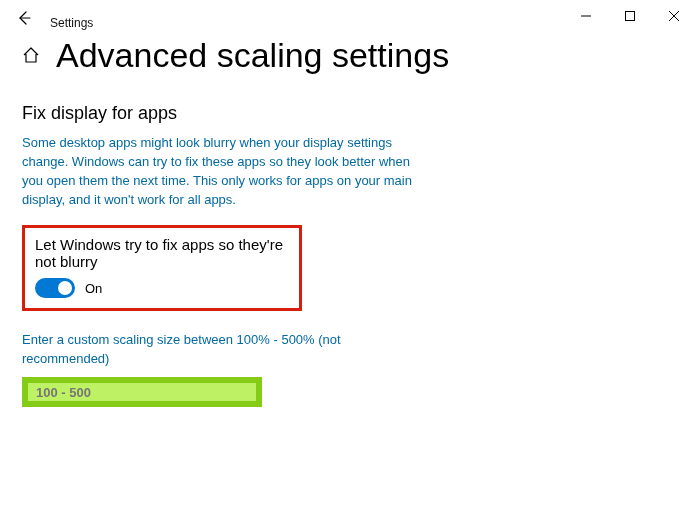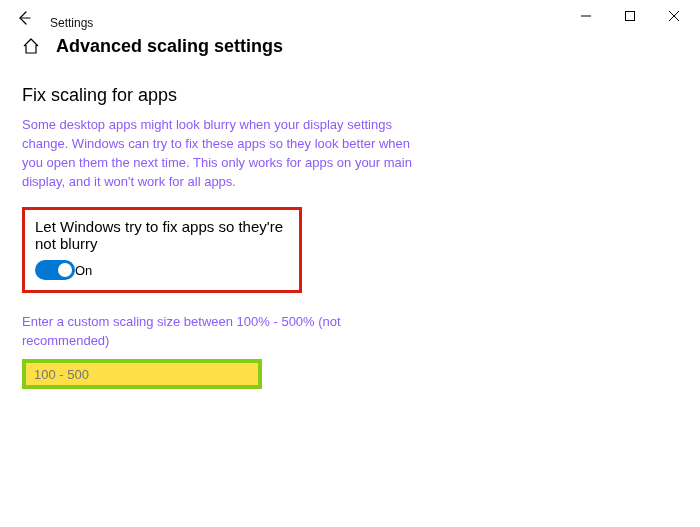--- a/index.html
+++ b/index.html
@@ -45,49 +45,50 @@
       display: flex;
       align-items: center;
       margin-bottom: 28px;
     }
     .home-icon {
       width: 20px; height: 20px;
       margin-right: 14px;
       cursor: pointer;
     }
     .page-heading {
-      font-size: 18px;
-      font-weight: 700;
+      font-size: 34px;
+      font-weight: 400;
     }
     .section-heading {
       font-size: 18px;
       font-weight: 400;
       margin-bottom: 10px;
     }
     .body-text {
       font-size: 13px;
-      color: #8b5cf6;
+      color: #0369a1;
       line-height: 1.45;
       max-width: 400px;
       margin-bottom: 16px;
     }
     .highlight-box {
       border: 3px solid #d71e0f;
       padding: 8px 10px 10px 10px;
       width: 280px;
       margin-bottom: 20px;
     }
     .toggle-label {
       font-size: 15px;
       margin-bottom: 8px;
       display: block;
     }
     .toggle-row {
       display: flex;
       align-items: center;
+      gap: 10px;
     }
     .toggle {
       width: 40px; height: 20px;
       background: #0078d4;
       border-radius: 10px;
       position: relative;
       cursor: pointer;
     }
     .toggle::after {
       content: "";
@@ -96,27 +97,28 @@
       width: 14px; height: 14px;
       background: #fff;
       border-radius: 50%;
     }
     .toggle-state {
       font-size: 13px;
     }
     .custom-input {
       width: 240px;
       height: 30px;
-      border: 4px solid #84cc16;
+      border: 6px solid #84cc16;
       padding: 4px 8px;
       font-size: 13px;
       color: #767676;
       font-family: inherit;
-      background: #fde047;
+      background: #bef264;
       margin-bottom: 14px;
+      font-weight: bold;
     }
     .custom-input::placeholder { color: #767676; }
     svg { display: block; }
   </style>
 </head>
 <body>
 
 <div class="titlebar">
   <div class="back">
     <svg width="14" height="14" viewBox="0 0 14 14">
@@ -147,21 +149,21 @@
 <div class="content">
   <div class="page-heading-row">
     <div class="home-icon">
       <svg width="18" height="18" viewBox="0 0 18 18">
         <path d="M2 9 L9 2 L16 9 M4 8 V16 H14 V8" stroke="#000" stroke-width="1.2" fill="none" stroke-linejoin="round"></path>
       </svg>
     </div>
     <h1 class="page-heading">Advanced scaling settings</h1>
   </div>
 
-  <h2 class="section-heading">Fix scaling for apps</h2>
+  <h2 class="section-heading">Fix display for apps</h2>
   <p class="body-text">Some desktop apps might look blurry when your display settings change. Windows can try to fix these apps so they look better when you open them the next time. This only works for apps on your main display, and it won't work for all apps.</p>
 
   <div class="highlight-box">
     <span class="toggle-label">Let Windows try to fix apps so they're not blurry</span>
     <div class="toggle-row">
       <div class="toggle"></div>
       <span class="toggle-state">On</span>
     </div>
   </div>
 

